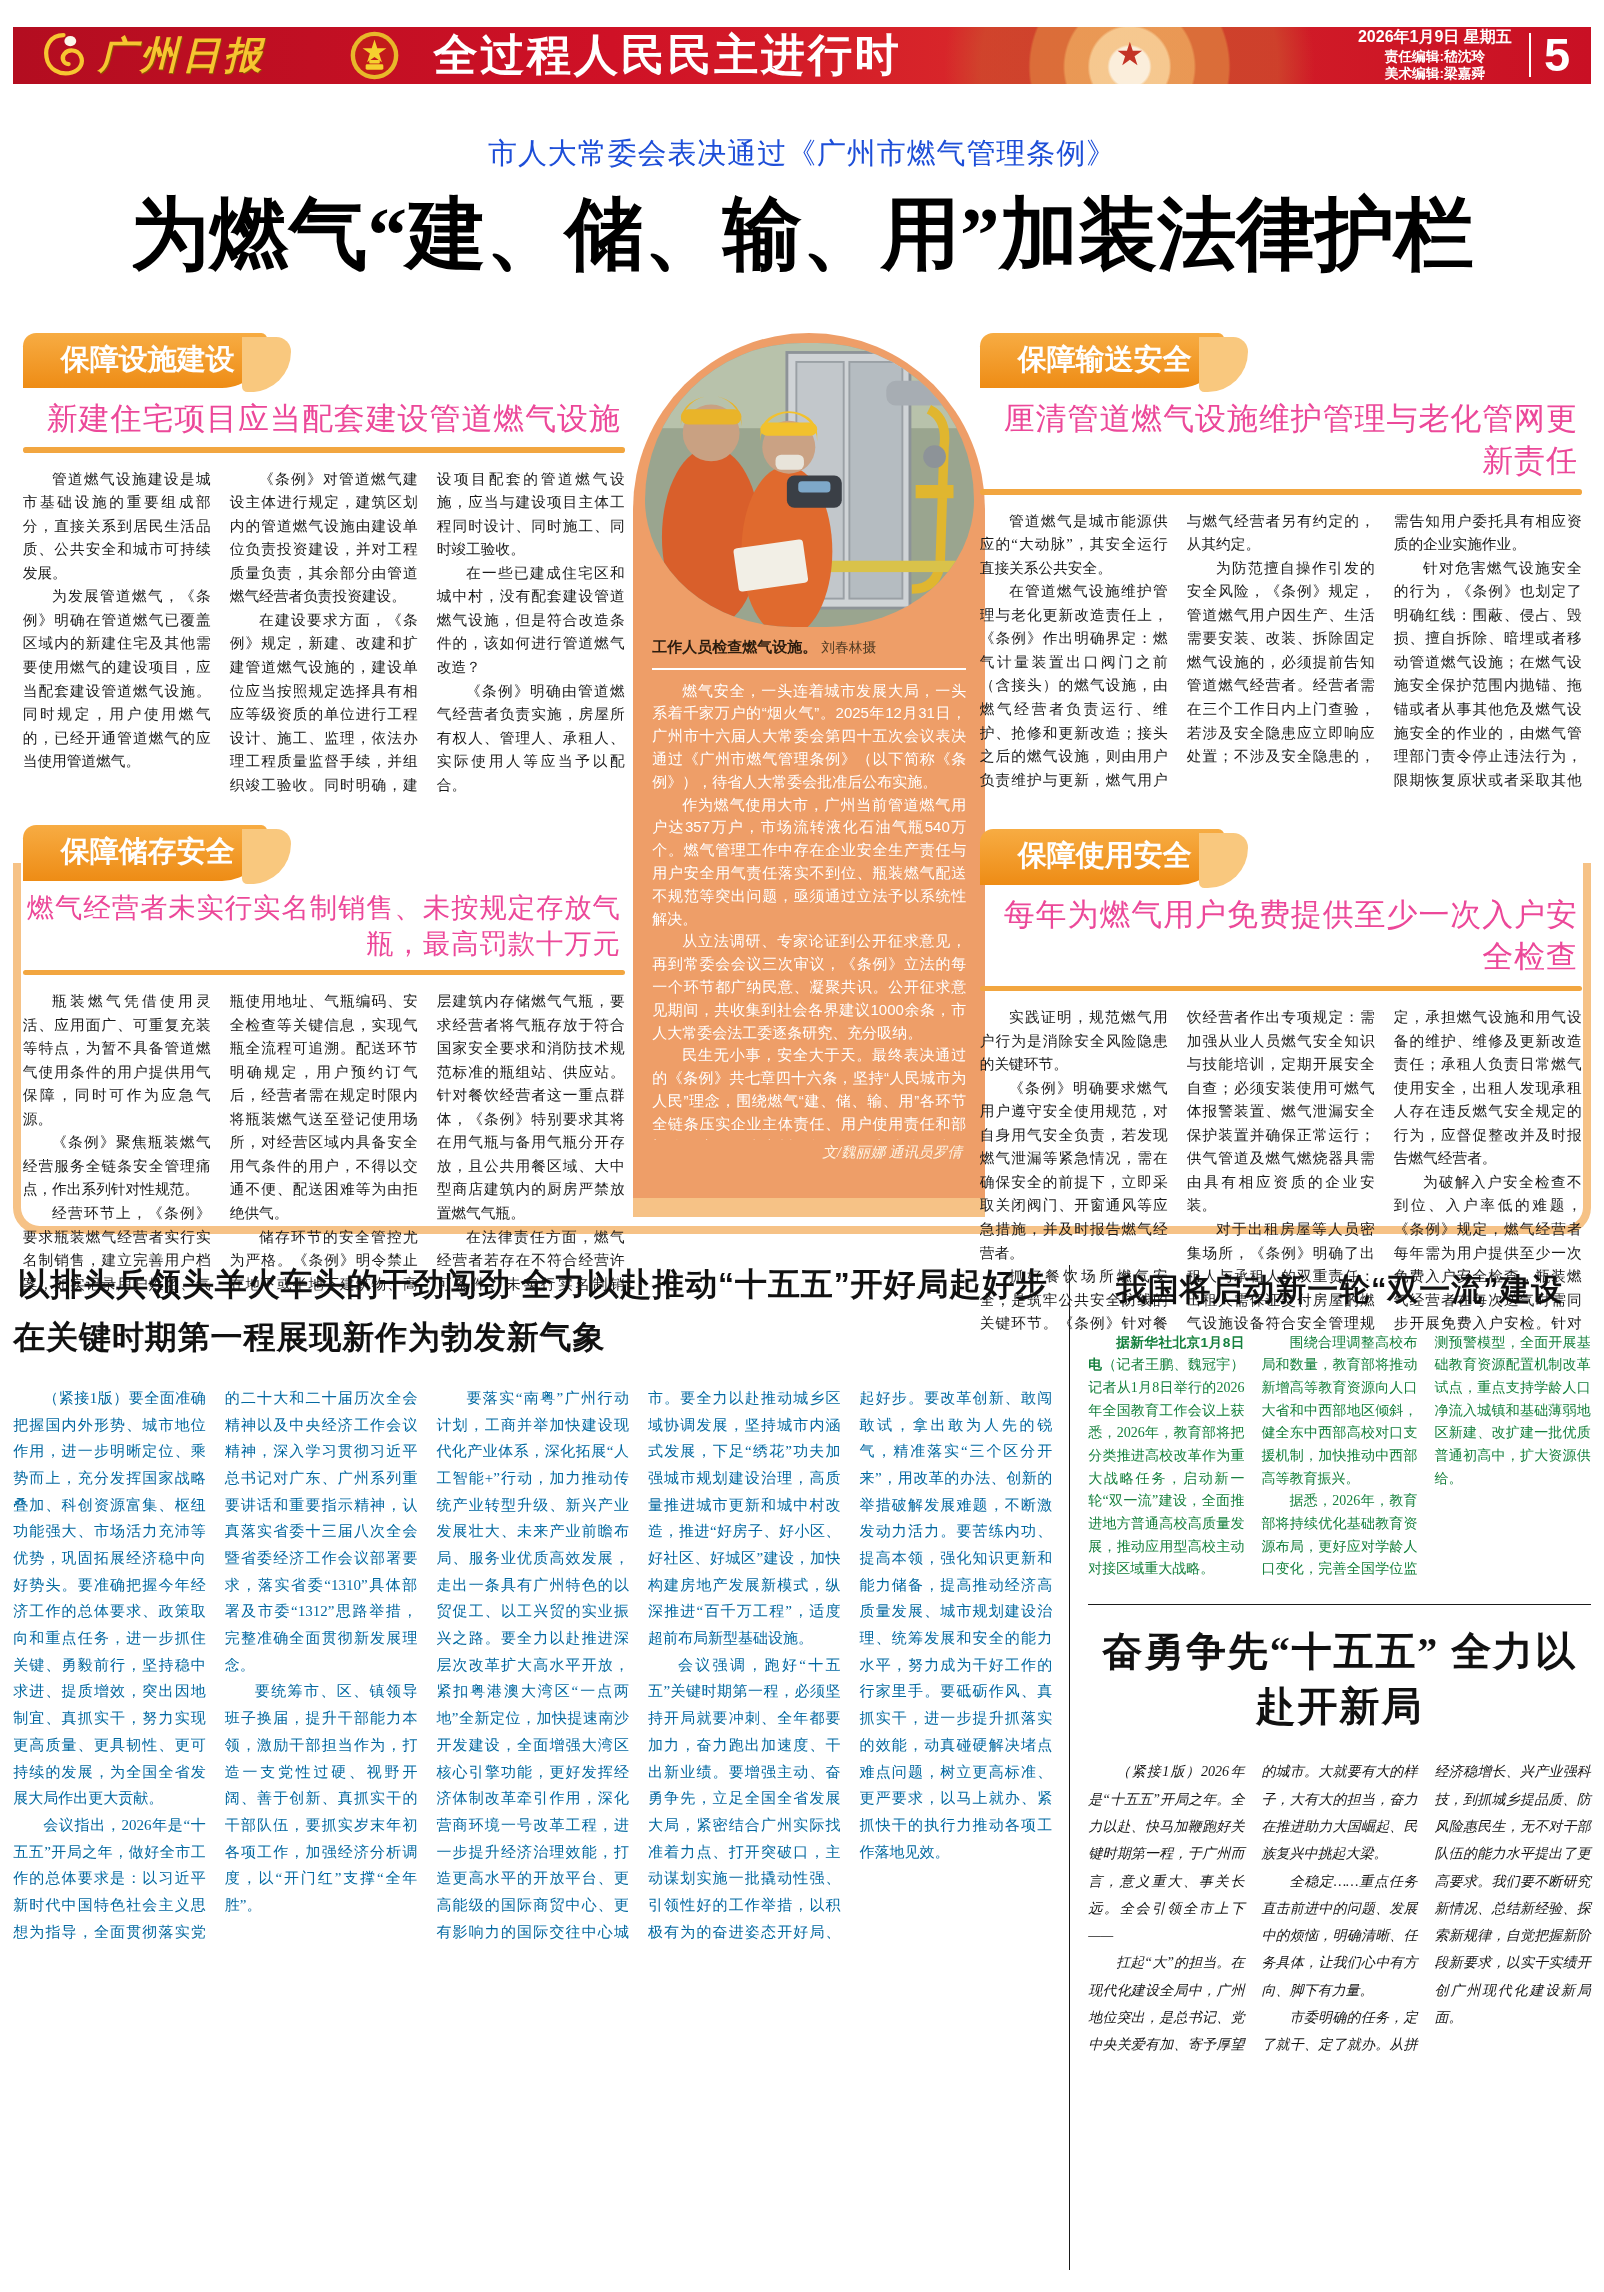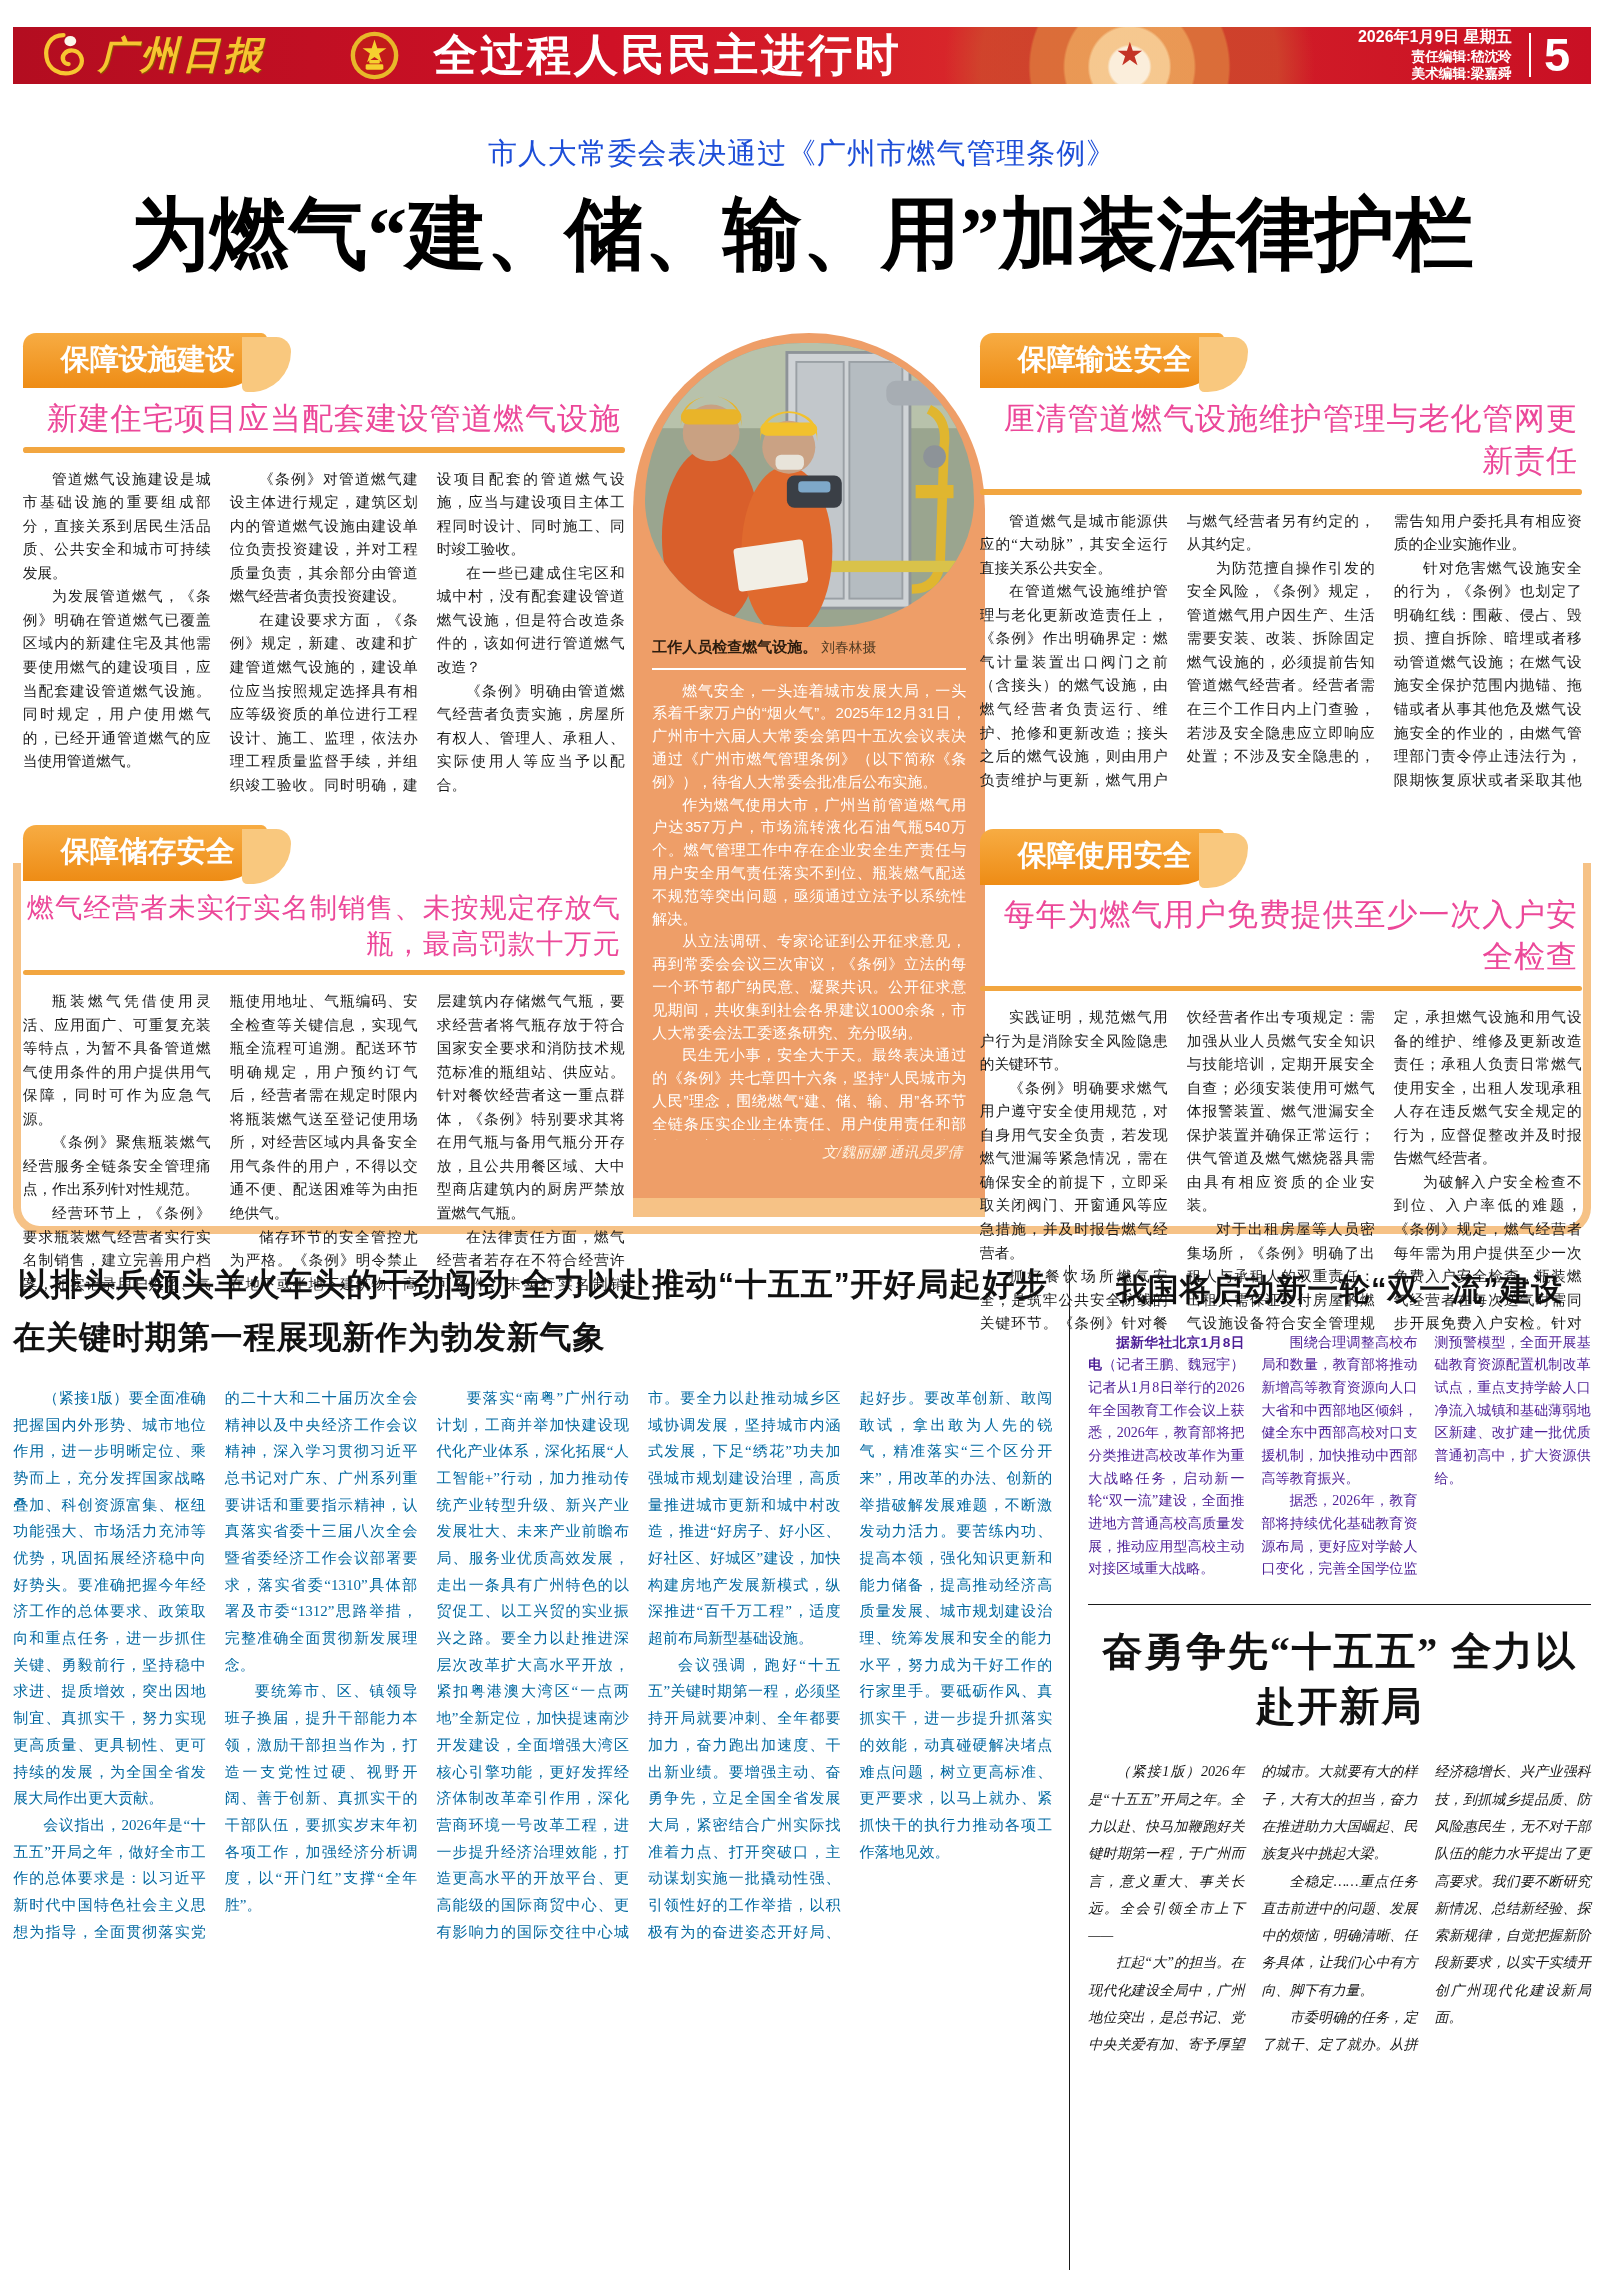--- a/index.html
+++ b/index.html
@@ -23,21 +23,21 @@
       radial-gradient(circle at 50% 60%, #fbeedb 0 8%, rgba(251,238,219,0) 9%),
       radial-gradient(circle at 50% 60%, rgba(247,205,150,.9) 0 16%, rgba(247,205,150,0) 17%),
       radial-gradient(circle at 50% 60%, rgba(236,160,90,.85) 0 26%, rgba(236,160,90,0) 27%),
       radial-gradient(circle at 50% 60%, rgba(222,120,60,.8) 0 40%, rgba(222,120,60,0) 41%),
       radial-gradient(circle at 50% 60%, rgba(205,80,45,.7) 0 60%, rgba(190,30,35,0) 75%);}
   .dome-star{position:absolute;left:50%;top:50%;transform:translate(-50%,-54%);
     color:#c43325;font-size:32px;line-height:1;}
   .mh-right{flex:0 0 auto;display:flex;align-items:center;margin-right:13.2px;}
   .dateblock{color:#fff;font-family:"Liberation Sans",sans-serif;text-align:right;line-height:1.3;}
   .dateblock .d1{font-size:16px;font-weight:700;}
-  .dateblock .d2{font-size:13.7px;font-weight:700;}
+  .dateblock .d2{font-size:13.7px;font-weight:700;text-align:center;}
   .mh-divider{width:1.9px;height:44px;background:#fff;margin:0 13.2px 0 17px;}
   .pageno{color:#fff;font-family:"Liberation Sans",sans-serif;font-weight:900;font-size:47px;
     margin-right:7.6px;line-height:1;}
   
   .kicker{position:absolute;top:134px;left:0;width:100%;text-align:center;
     font-size:29px;letter-spacing:0.9px;color:#1d4ed8;}
   .main-headline{position:absolute;top:182px;left:0;width:100%;text-align:center;
     font-size:79px;font-weight:900;letter-spacing:0;color:#000;white-space:nowrap;
     font-family:"Liberation Serif","DejaVu Serif",serif;}
   
@@ -81,21 +81,21 @@
     text-align:center;margin:3.8px 0 9.5px 0;letter-spacing:0.9px;}
   .bl-h2{font-family:"Liberation Sans",sans-serif;font-weight:900;font-size:32px;
     text-align:left;margin:0 0 24.6px 0;letter-spacing:0.9px;}
   .bl-body{column-count:5;column-gap:19px;font-size:15px;line-height:1.78;
     text-align:justify;color:#0369a1;height:888px;overflow:hidden;}
   .bl-body p{text-indent:2em;margin:0;}
   .br-wrap{position:absolute;left:1075px;top:0;right:0;}
   .br-h1{font-family:"Liberation Sans",sans-serif;font-weight:900;font-size:31px;
     text-align:center;margin:9.5px 0 21px 0;letter-spacing:0.9px;}
   .br-body{column-count:3;column-gap:17px;font-size:14px;line-height:1.62;
-    text-align:justify;color:#4c1d95;}
+    text-align:justify;color:#15803d;}
   .br-body p{text-indent:2em;margin:0;}
   .br-dateline{font-weight:700;font-family:"Liberation Sans",sans-serif;font-size:13.7px;}
   .hdivider{height:0.9px;background:#1a1a1a;margin:23px 0 19px 0;}
   .st-h1{font-weight:900;font-size:40px;text-align:center;margin:13.2px 0 24.6px 0;
     font-family:"Liberation Serif",serif;letter-spacing:1.9px;}
   .st-body{column-count:3;column-gap:17px;font-size:14px;line-height:1.95;
     text-align:justify;color:#141414;font-style:italic;}
   .st-body p{text-indent:2em;margin:0;}
 </style>
 </head>

